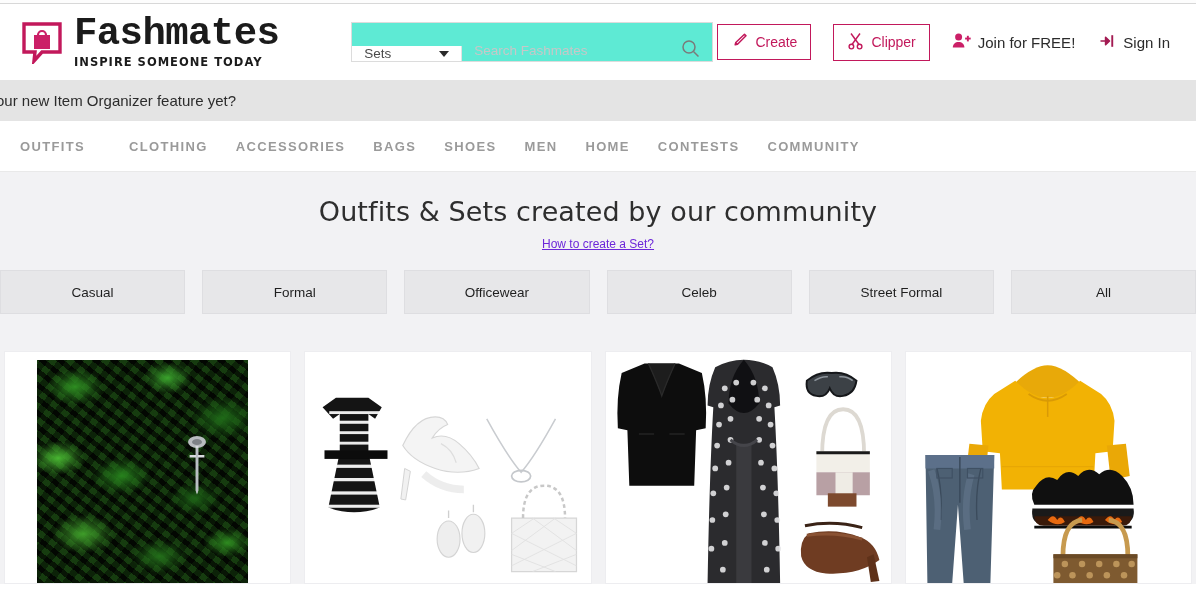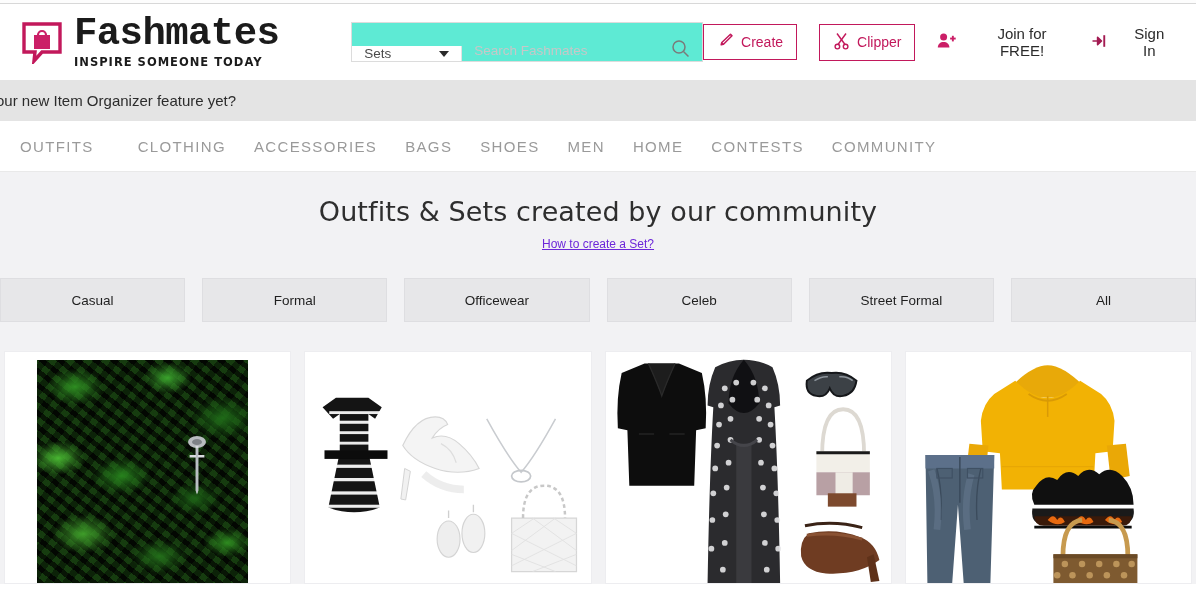--- a/index.html
+++ b/index.html
@@ -55,71 +55,71 @@
   }
   .search-input-box { flex:1; display:flex; align-items:center; padding:0 10px 0 12px; }
   .search-input {
     flex:1; border:0; outline:0; font-size:13.5px; color:#333;
     font-family:"Liberation Sans", sans-serif; background:transparent;
   }
   .search-input::placeholder { color:#c7c7c7; }
   .search-btn { background:none;border:0;cursor:pointer;padding:0 2px;display:flex;align-items:center; }
 
   
-  .actions { margin-left:auto; display:flex; align-items:center; gap:0; padding-right:6px;text-align:center; }
+  .actions { margin-left:auto; display:flex; align-items:center; gap:0; padding-right:6px; }
   .pill {
     display:flex; align-items:center; gap:7px;
     border:1px solid #c2185b; padding:7px 13px;
     color:#c2185b; font-size:14px; cursor:pointer; background:#fff;
     margin-right:22px;
   }
   .plainlink {
-    display:flex; align-items:center; gap:21px;
+    display:flex; align-items:center; gap:7px;
     color:#2b2b2b; font-size:15px; cursor:pointer; margin-right:24px;
   }
   .plainlink:last-child { margin-right:4px; }
 
   
   .promo {
     height:41px; background:#e4e4e4;
     display:flex; align-items:center;
     font-size:15px; color:#2c2c2c;
     padding-left:0;
   }
   .promo-text { margin-left:-4px; }
 
   
   .nav {
     height:51px; background:#fff; border-bottom:1px solid #e9e9e9;
     display:flex; align-items:center; padding-left:20px;
   }
   .nav-item {
-    font-size:15px; letter-spacing:1.35px; color:#9a9a9a;
-    padding:0 14px; cursor:pointer; white-space:nowrap;
+    font-size:13px; letter-spacing:1.35px; color:#9a9a9a;
+    padding:0 14px; cursor:pointer; white-space:nowrap;font-weight:bold;
   }
   .nav-item:first-child { padding-left:0; padding-right:30px; }
 
   
   .hero {
     background:#f2f2f4; height:170px;
     display:flex; flex-direction:column; align-items:center;
     padding-top:24px;
   }
   .hero-title {
     font-size:27px; color:#2e2e2e; font-weight:normal; letter-spacing:0.1px;
     font-family:"DejaVu Sans", sans-serif;
     text-align:center;
   }
   .hero-link {
     margin-top:10px; font-size:12px; color:#6d28d9;
     text-decoration:underline; cursor:pointer;
   }
 
   .filters {
-    margin-top:27px; width:100%;
+    margin-top:19px; width:100%;
     display:flex; align-items:center; gap:17px;
     padding-left:0;
   }
   .filter-btn {
     flex:1 1 0; min-width:0;
     height:44px; background:#e7e7e9; border:1px solid #dedee1;
     display:flex; align-items:center; justify-content:center;
     font-size:13.5px; color:#1f1f1f; cursor:pointer;
   }
 

